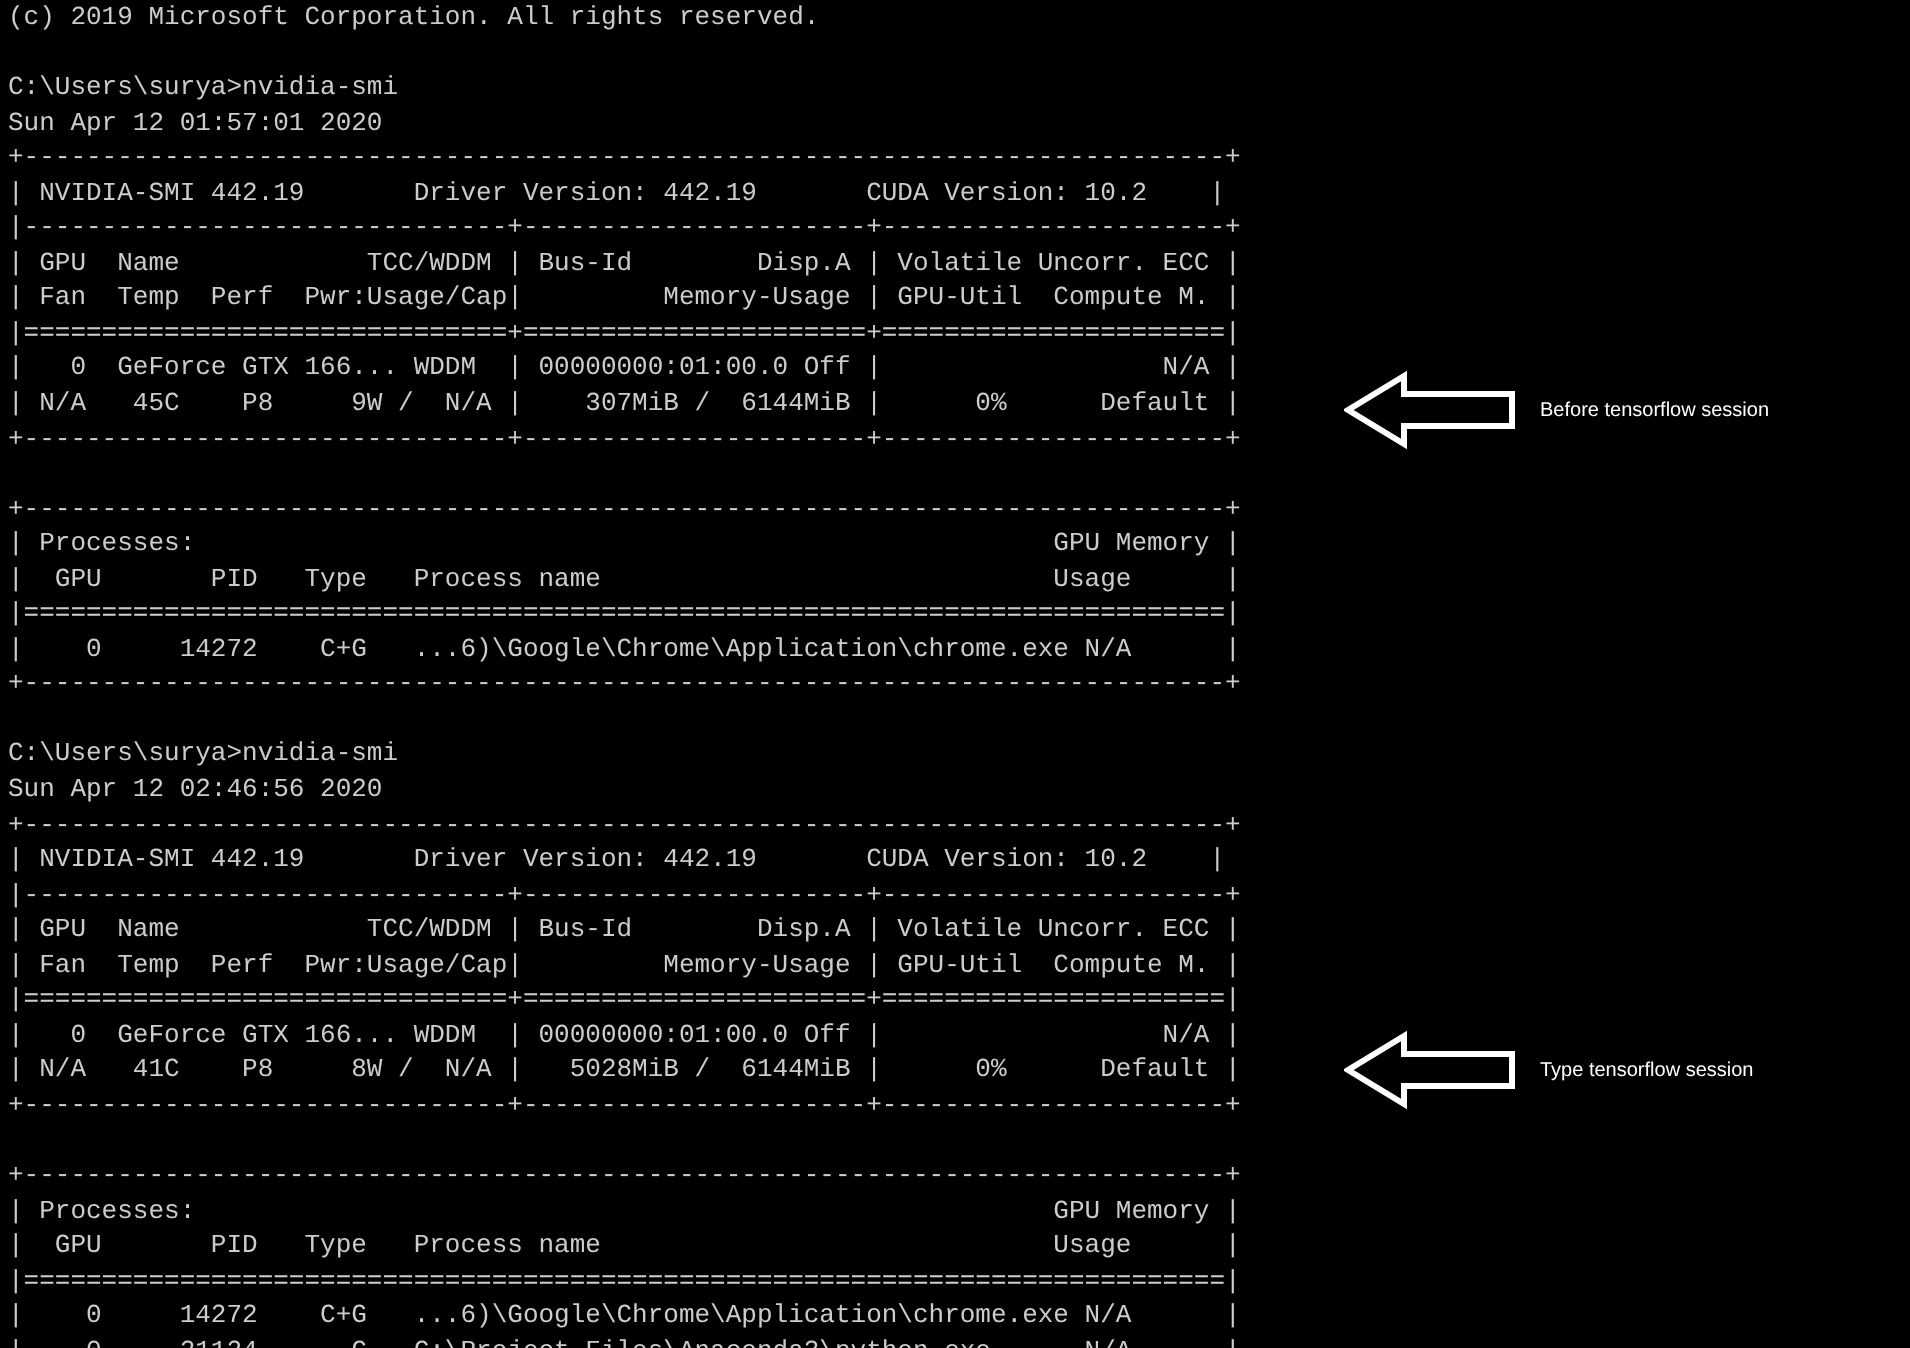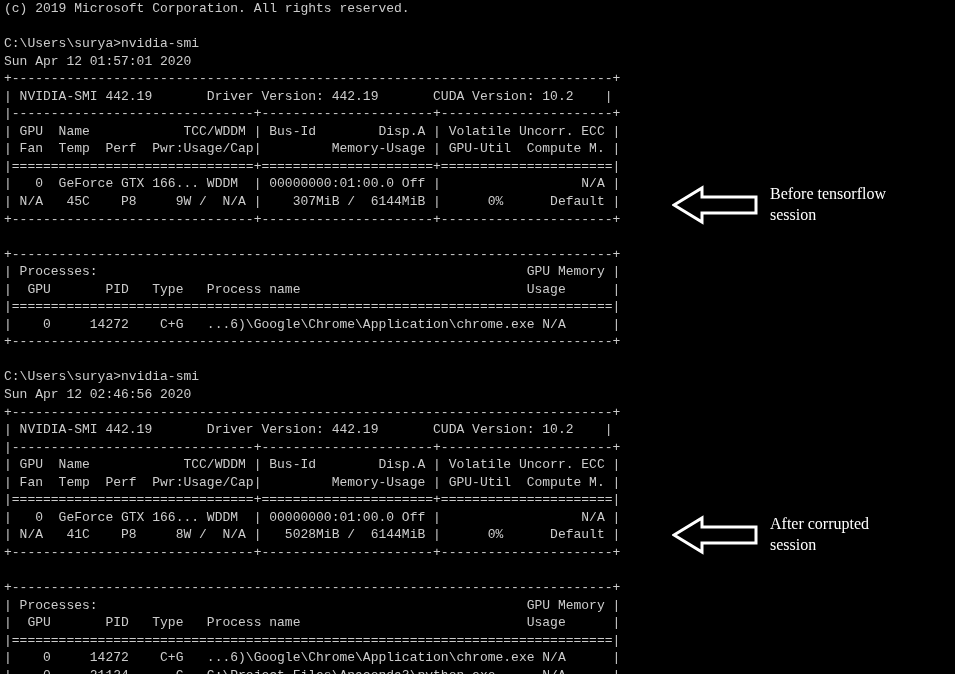--- a/index.html
+++ b/index.html
@@ -21,22 +21,22 @@
     .terminal {
       padding: 0 4px;
       white-space: pre;
       color: #ccc;
     }
     .annotation {
       position: absolute;
       display: flex;
       align-items: center;
       color: #fff;
-      font-family: Liberation Serif, serif;
-      font-size: 16px;
+      font-family: Liberation Sans, sans-serif;
+      font-size: 10px;
     }
     .annotation .arrow-svg {
       width: 86px;
       height: 42px;
       flex-shrink: 0;
     }
     .annotation .label-text {
       margin-left: 12px;
       max-width: 140px;
       line-height: 1.3;
@@ -99,14 +99,14 @@
   <svg class="arrow-svg" viewBox="0 0 86 42">
     <path d="M2 21 L30 4 L30 13 L84 13 L84 29 L30 29 L30 38 Z" fill="none" stroke="#fff" stroke-width="3" stroke-linejoin="miter"></path>
   </svg>
   <div class="label-text">Before tensorflow session</div>
 </div>
 
 <div class="annotation ann-after">
   <svg class="arrow-svg" viewBox="0 0 86 42">
     <path d="M2 21 L30 4 L30 13 L84 13 L84 29 L30 29 L30 38 Z" fill="none" stroke="#fff" stroke-width="3" stroke-linejoin="miter"></path>
   </svg>
-  <div class="label-text">After corrupted session</div>
+  <div class="label-text">Type tensorflow session</div>
 </div>
 
 </body></html>

